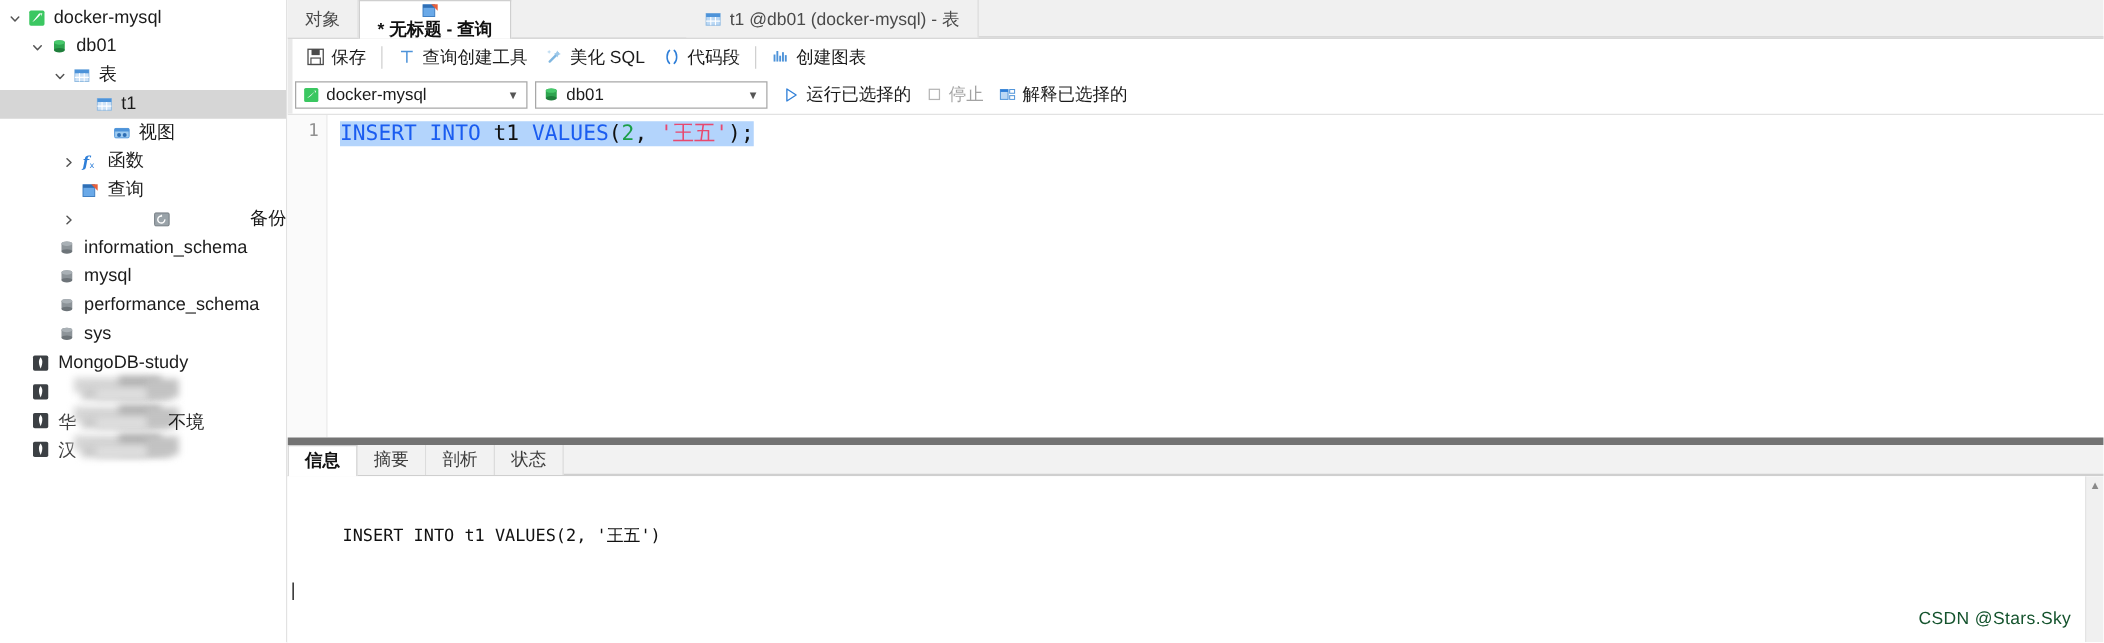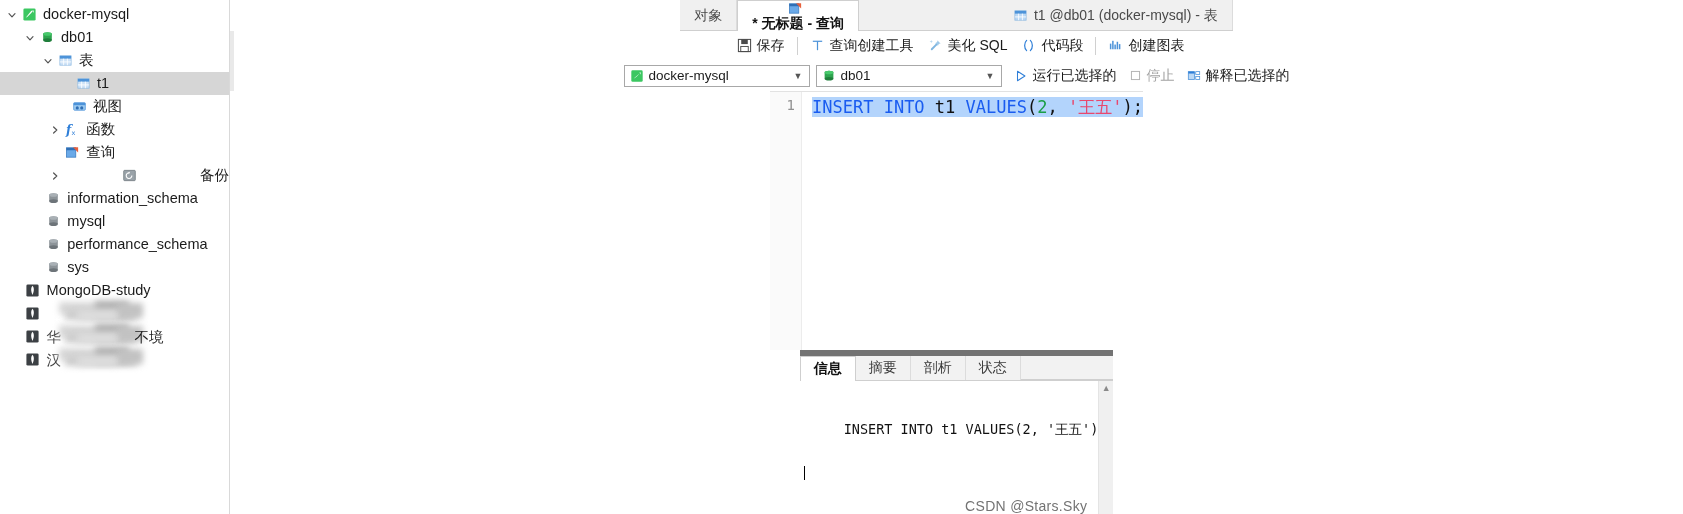--- a/index.html
+++ b/index.html
@@ -73,21 +73,20 @@
 
   
   .main {
     flex: 1;
     height: 514px;
     display: flex;
     flex-direction: column;
     background: #ffffff;
     position: relative;
     overflow: hidden;
-    align-items: center;
   }
 
   
   .tabstrip {
     height: 31px;
     min-height: 31px;
     display: flex;
     align-items: flex-end;
     background: #f0f0f0;
     border-bottom: 1px solid #cfcfcf;
@@ -292,23 +291,23 @@
     display: flex;
     flex-direction: column;
     align-items: center;
     padding-top: 2px;
   }
   .vscroll .arr { color: #8a8a8a; font-size: 9px; line-height: 10px; }
 
   .watermark {
     position: absolute;
     right: 26px;
-    bottom: 0;
+    bottom: 12px;
     font-size: 14px;
-    color: #737373;
+    color: #14532d;
     letter-spacing: 0.3px;
     pointer-events: none;
   }
 
   .left-edge-strip {
     position: absolute;
     left: 0; top: 31px;
     width: 4px; height: 60px;
     background: #e9e9e9;
   }
@@ -373,21 +372,21 @@
             <svg width="15" height="15" viewBox="0 0 16 16">
               <rect x="2" y="3" width="12" height="10" fill="#cfe3f7" stroke="#90bae1" stroke-width="0.8"></rect>
               <rect x="2" y="3" width="12" height="3" fill="#4d93d9"></rect>
               <line x1="6" y1="6" x2="6" y2="13" stroke="#ffffff" stroke-width="0.9"></line>
               <line x1="10" y1="6" x2="10" y2="13" stroke="#ffffff" stroke-width="0.9"></line>
               <line x1="2" y1="9.5" x2="14" y2="9.5" stroke="#ffffff" stroke-width="0.9"></line>
             </svg>
           </span>
           <span class="lbl">t1</span>
         </div>
-        <div class="tree-row" style="padding-left: 54px;">
+        <div class="tree-row" style="padding-left: 54px; margin-left: 18px;">
           <span class="twisty"></span>
           <span class="ico">
             <svg width="15" height="15" viewBox="0 0 16 16">
               <rect x="1.8" y="4" width="12.4" height="8" rx="1" fill="#9ecbf0" stroke="#4d93d9" stroke-width="0.8"></rect>
               <rect x="1.8" y="4" width="12.4" height="2.6" fill="#4d93d9"></rect>
               <circle cx="5.6" cy="9.5" r="1.7" fill="#2f6fb5"></circle>
               <circle cx="10.4" cy="9.5" r="1.7" fill="#2f6fb5"></circle>
             </svg>
           </span>
           <span class="lbl">视图</span>

